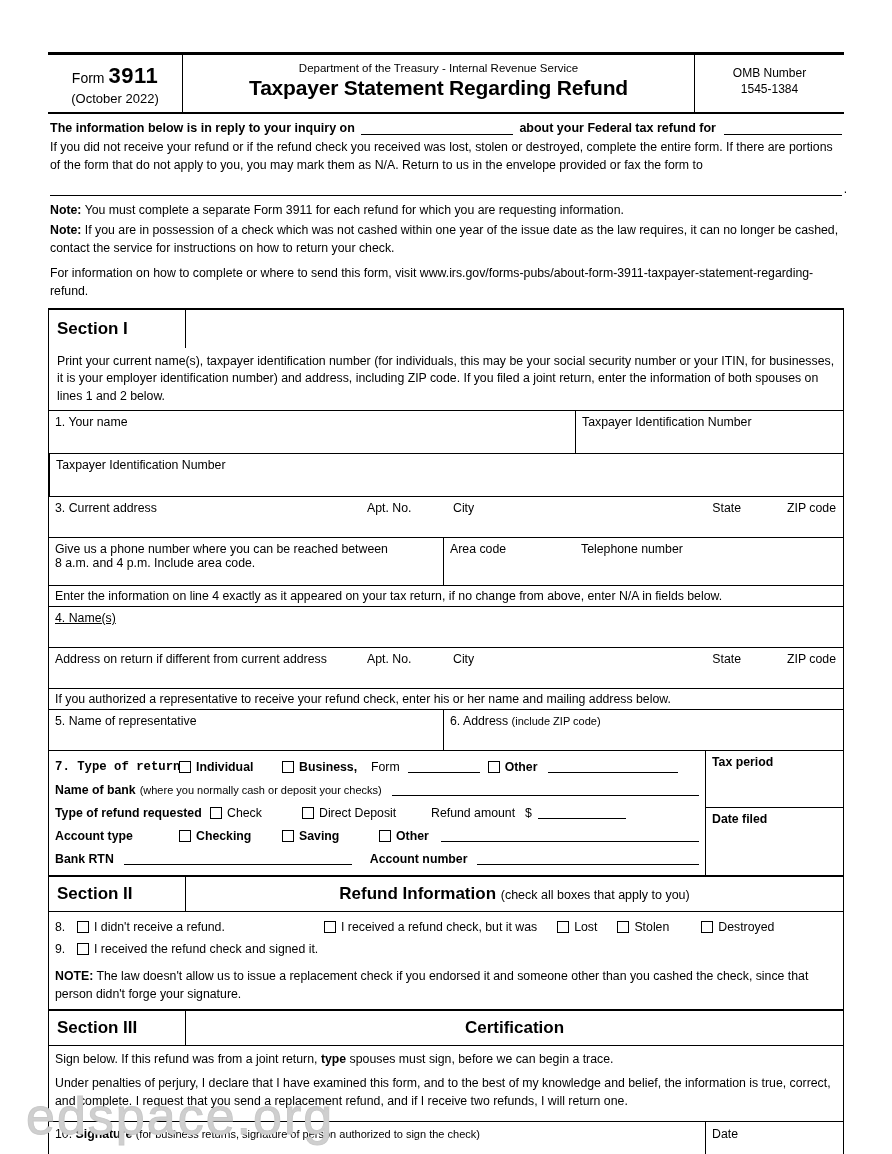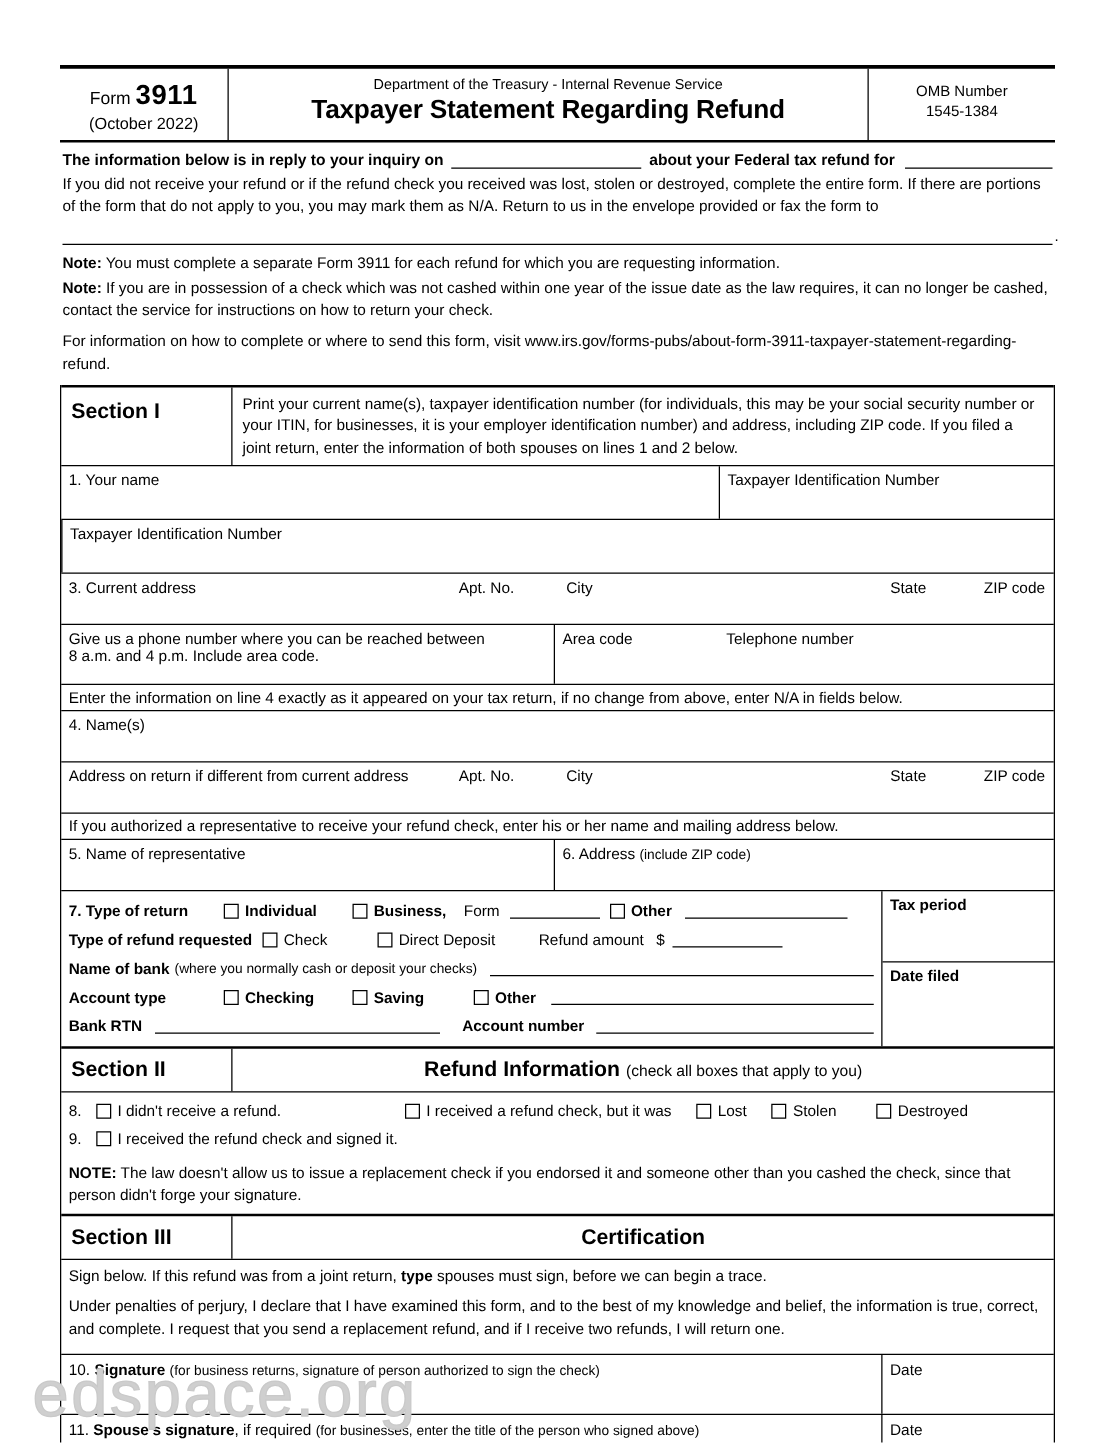--- a/index.html
+++ b/index.html
@@ -126,21 +126,21 @@
     border-top: 1.5px solid #000;
   }
   .cell {
     padding: 4px 6px;
     font-size: 12.3px;
     box-sizing: border-box;
     position: relative;
   }
   .vline { border-left: 1.5px solid #000; }
 
-  .sec-hdr-row { display:flex; border-top:2px solid #000; border-bottom:1.5px solid #000;}
+  .sec-hdr-row { display:flex; border-top:2px solid #000; border-bottom:1.5px solid #000;flex-direction:column;}
   .sec-label {
     width: 137px;
     font-size: 17px;
     font-weight: bold;
     padding: 9px 0 9px 8px;
     box-sizing: border-box;
     border-right: 1.5px solid #000;
   }
   .sec-desc {
     flex: 1;
@@ -301,21 +301,21 @@
         <span class="lbl">Area code</span>
         <span class="lbl" style="position:absolute; left:137px; top:4px;">Telephone number</span>
       </div>
     </div>
 
     <div class="row">
       <div class="cell" style="flex:1; padding-top:3px; padding-bottom:3px;">Enter the information on line 4 exactly as it appeared on your tax return, if no change from above, enter N/A in fields below.</div>
     </div>
 
     <div class="row">
-      <div class="cell h46" style="flex:1;">
+      <div class="cell h46" style="flex:1;text-decoration:underline;">
         <span class="lbl">4. Name(s)</span>
       </div>
     </div>
 
     <div class="row">
       <div class="cell h46" style="flex:1;">
         <span class="lbl">Address on return if different from current address</span>
         <span class="lbl" style="position:absolute; left:318px; top:4px;">Apt. No.</span>
         <span class="lbl" style="position:absolute; left:404px; top:4px;">City</span>
         <span class="lbl" style="position:absolute; right:102px; top:4px;">State</span>
@@ -334,47 +334,47 @@
       <div class="cell h46 vline" style="flex:1;">
         <span class="lbl">6. Address</span>
         <span class="lbl-sm">(include ZIP code)</span>
       </div>
     </div>
 
     <div class="blk7">
       <div class="blk7-left">
 
         <div class="r7">
-          <span class="t b" style="width:124px;">7. Type of return</span>
+          <span class="t b" style="width:124px;font-family:Liberation Mono, monospace;">7. Type of return</span>
           <span class="cb"></span>
           <span class="t b" style="width:86px;">Individual</span>
           <span class="cb"></span>
           <span class="t b" style="width:72px;">Business,</span>
           <span class="t">Form</span>
           <span class="uline" style="width:72px; margin:0 8px;"></span>
           <span class="cb"></span>
           <span class="t b">Other</span>
           <span class="uline" style="width:130px; margin-left:10px;"></span>
+        </div>
+
+        <div class="r7">
+          <span class="t b">Name of bank</span>
+          <span class="lbl-sm" style="margin-left:4px;">(where you normally cash or deposit your checks)</span>
+          <span class="uline" style="flex:1; margin-left:10px;"></span>
         </div>
 
         <div class="r7">
           <span class="t b" style="width:155px;">Type of refund requested</span>
           <span class="cb"></span>
           <span class="t" style="width:75px;">Check</span>
           <span class="cb"></span>
           <span class="t" style="width:112px;">Direct Deposit</span>
           <span class="t">Refund amount</span>
           <span class="t" style="margin-left:10px;">$</span>
           <span class="uline" style="width:88px; margin-left:6px;"></span>
-        </div>
-
-        <div class="r7">
-          <span class="t b">Name of bank</span>
-          <span class="lbl-sm" style="margin-left:4px;">(where you normally cash or deposit your checks)</span>
-          <span class="uline" style="flex:1; margin-left:10px;"></span>
         </div>
 
         <div class="r7">
           <span class="t b" style="width:124px;">Account type</span>
           <span class="cb"></span>
           <span class="t b" style="width:86px;">Checking</span>
           <span class="cb"></span>
           <span class="t b" style="width:80px;">Saving</span>
           <span class="cb"></span>
           <span class="t b">Other</span>

